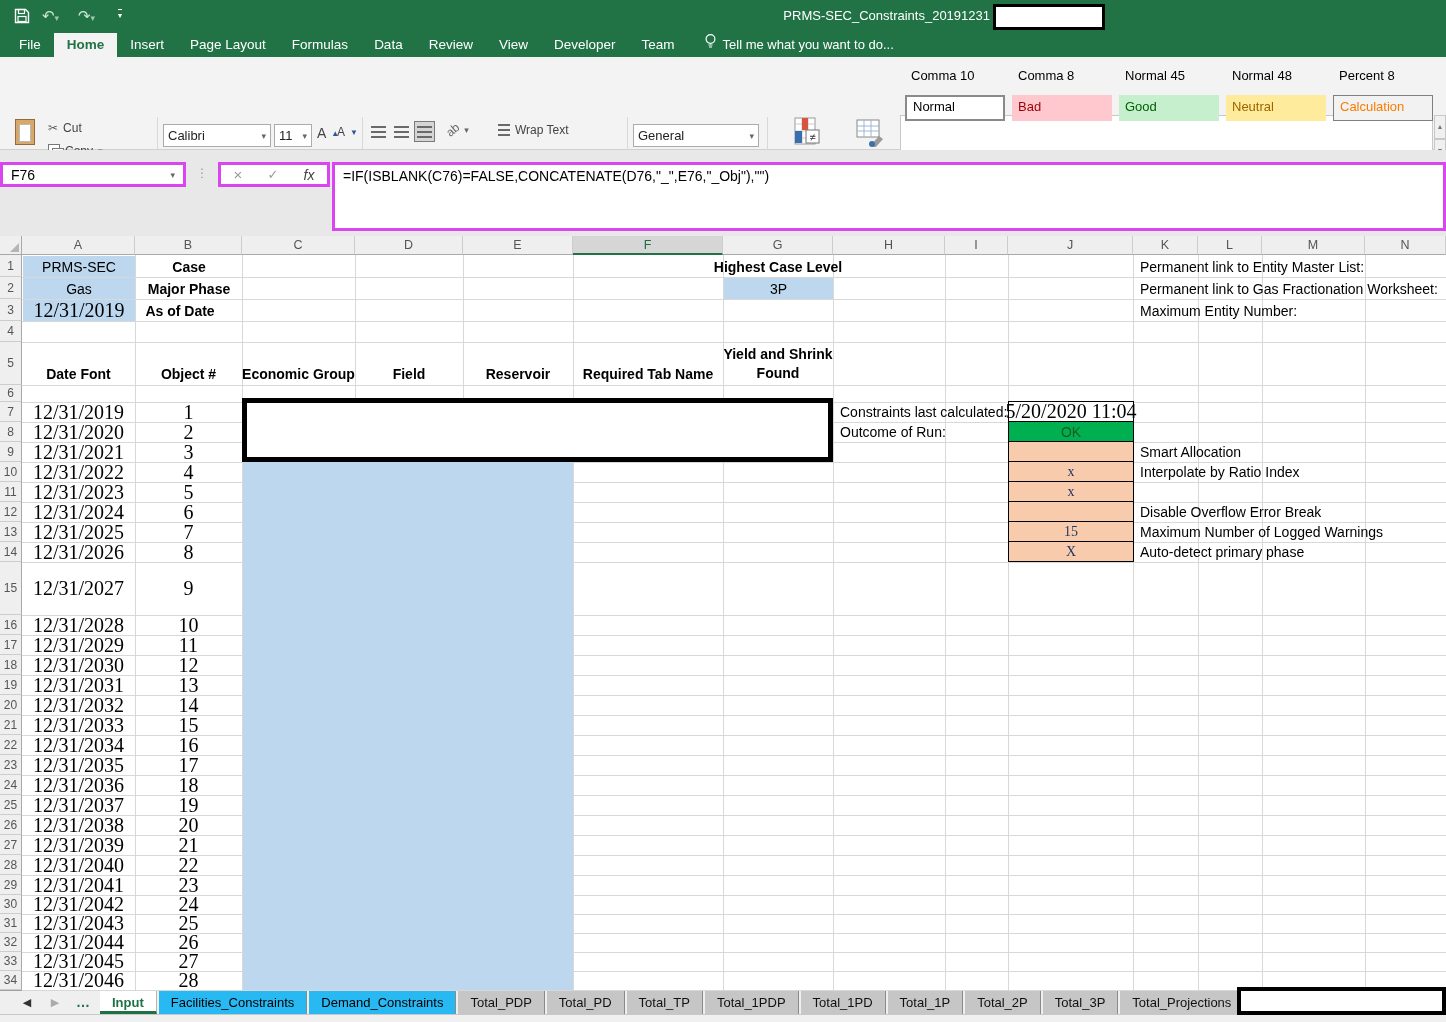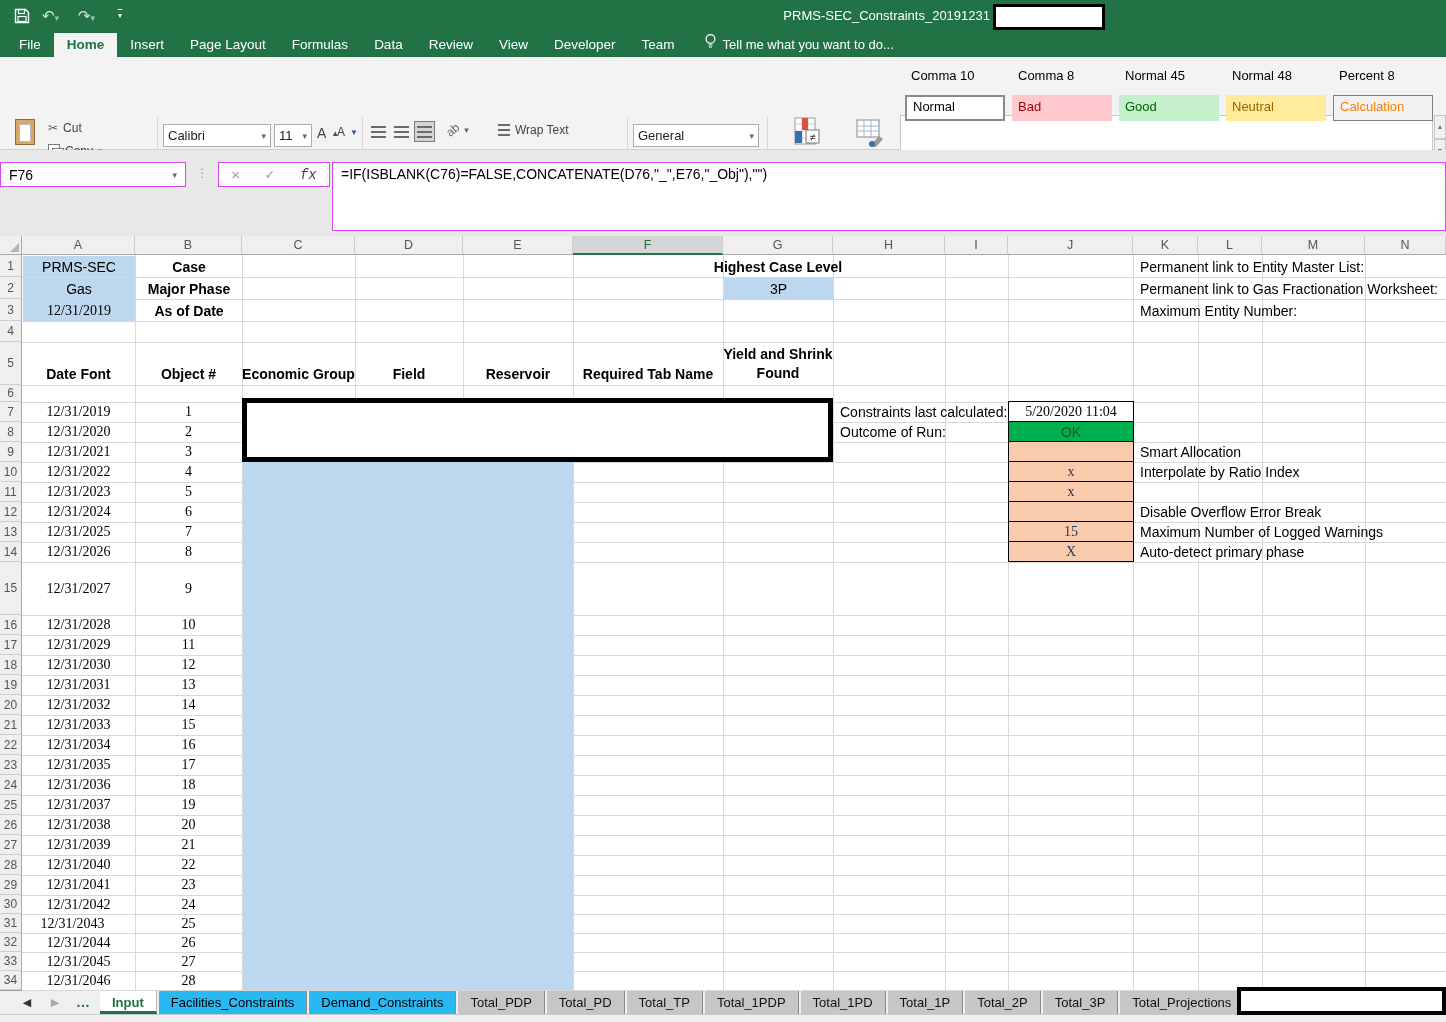--- a/index.html
+++ b/index.html
@@ -31,33 +31,33 @@
   .copyicon{position:relative;width:10px;height:12px;border:1px solid #777;background:#fff;}
   .copyicon:after{content:"";position:absolute;left:3px;top:3px;width:10px;height:12px;border:1px solid #777;background:#fff;}
   .sqicon{width:13px;height:13px;border:1px dashed #888;}
   .colorbar{display:inline-block;width:14px;height:4px;}
   
   .gallery{left:900px;top:58px;width:533px;height:72px;background:#fff;border:1px solid #c8c8c8;}
   .stylecell{font-size:13px;line-height:24px;padding-left:6px;white-space:nowrap;overflow:hidden;z-index:3;}
   .galbtn{left:1434px;width:12px;height:24px;background:#f0f0f0;border:1px solid #c8c8c8;font-size:7px;color:#777;text-align:center;line-height:22px;}
   
   .fbar{left:0;top:150px;width:1446px;height:86px;background:#e8e8e8;}
-  .whitebox{background:#fff;border:1px solid #d946ef;}
-  .fxtxt{font-style:italic;font-family:Liberation Mono, monospace;font-size:14px;color:#444;}
+  .whitebox{background:#fff;border:3px solid #d946ef;}
+  .fxtxt{font-style:italic;font-family:Liberation Sans, sans-serif;font-size:14px;color:#444;}
   .formulatxt{font-size:14px;color:#000;padding:3px 8px;white-space:nowrap;}
   
   .colhead{top:236px;height:19px;background:#efefef;border-right:1px solid #cdcdcd;border-bottom:1px solid #a9a9a9;color:#555;font-size:12.5px;display:flex;align-items:center;justify-content:center;}
   .colhead.sel{background:#d6d6d6;color:#1d6f42;border-bottom:2px solid #217346;}
   .rowhead{left:0;width:22px;background:#efefef;border-right:1px solid #a9a9a9;border-bottom:1px solid #cdcdcd;color:#555;font-size:12px;display:flex;align-items:center;justify-content:center;}
   .vline{background:#d8d8d8;width:1px;z-index:1;}
   .hline{background:#d8d8d8;height:1px;z-index:1;}
   .cell{display:flex;align-items:center;justify-content:center;font-size:14px;color:#000;white-space:nowrap;z-index:2;}
   .left{justify-content:flex-start;padding-left:4px;}
   .bottom{align-items:flex-end;padding-bottom:3px;}
-  .serif{font-family:"Liberation Serif",serif;font-size:14px;}
+  .serif{font-family:"Liberation Serif",serif;font-size:20px;}
   .bold{font-weight:bold;}
   .bluefill{background:#BDD7EE;}
   .wrap{white-space:normal;text-align:center;line-height:19px;}
   .fillblue{background:#BDD7EE;z-index:4;}
   .optcell{display:flex;align-items:center;justify-content:center;background:#F8CBAD;border:1px solid #000;font-family:"Liberation Serif",serif;font-size:14px;color:#1F3864;z-index:6;}
   .jbox{z-index:6;}
   .redact{background:#fff;border:4px solid #000;z-index:60;}
   
   .tabbar{left:0;top:990px;width:1446px;height:24px;background:#efefef;border-top:1px solid #a0a0a0;}
   .navico{font-size:11px;line-height:23px;text-align:center;}
@@ -262,21 +262,21 @@
 
   <div class="abs" style="left:0;top:236px;width:22px;height:19px;background:#efefef;border-right:1px solid #a9a9a9;border-bottom:1px solid #a9a9a9;">
     <span class="abs tri" style="right:2px;bottom:2px;"></span>
   </div>
 
   <div class="abs cell bluefill" style="left:23px;top:256px;width:112px;height:21px;">PRMS-SEC</div>
   <div class="abs cell bluefill" style="left:23px;top:278px;width:112px;height:21px;">Gas</div>
   <div class="abs cell bluefill serif" style="left:23px;top:300px;width:112px;height:21px;">12/31/2019</div>
   <div class="abs cell bold" style="left:136px;top:256px;width:106px;height:21px;">Case</div>
   <div class="abs cell bold" style="left:136px;top:278px;width:106px;height:21px;">Major Phase</div>
-  <div class="abs cell bold" style="left:136px;top:300px;width:106px;height:21px;">As of  Date</div>
+  <div class="abs cell bold" style="left:127px;top:300px;width:106px;height:21px;">As of  Date</div>
   <div class="abs cell bold" style="left:693px;top:256px;width:170px;height:21px;">Highest Case Level</div>
   <div class="abs cell bluefill" style="left:724px;top:278px;width:109px;height:21px;">3P</div>
   <div class="abs cell left" style="left:1136px;top:256px;width:310px;height:21px;">Permanent link to Entity Master List:</div>
   <div class="abs cell left" style="left:1136px;top:278px;width:310px;height:21px;">Permanent link to Gas Fractionation Worksheet:</div>
   <div class="abs cell left" style="left:1136px;top:300px;width:310px;height:21px;">Maximum Entity Number:</div>
 
   <div class="abs cell left" style="left:836px;top:402px;width:172px;height:20px;">Constraints last calculated:</div>
   <div class="abs cell serif jbox" style="left:1008px;top:401px;width:126px;height:21px;background:#fff;border:1px solid #000;">5/20/2020 11:04</div>
   <div class="abs cell left" style="left:836px;top:422px;width:172px;height:20px;">Outcome of Run:</div>
   <div class="abs cell jbox" style="left:1008px;top:421px;width:126px;height:21px;background:#00B050;border:1px solid #000;color:#1c5b1c;">OK</div>
@@ -445,21 +445,21 @@
     <div class="abs cell serif" style="left: 22px; top: 815px; width: 113px; height: 20px;">12/31/2038</div>
     <div class="abs cell serif" style="left: 135px; top: 815px; width: 107px; height: 20px;">20</div>
     <div class="abs cell serif" style="left: 22px; top: 835px; width: 113px; height: 20px;">12/31/2039</div>
     <div class="abs cell serif" style="left: 135px; top: 835px; width: 107px; height: 20px;">21</div>
     <div class="abs cell serif" style="left: 22px; top: 855px; width: 113px; height: 20px;">12/31/2040</div>
     <div class="abs cell serif" style="left: 135px; top: 855px; width: 107px; height: 20px;">22</div>
     <div class="abs cell serif" style="left: 22px; top: 875px; width: 113px; height: 20px;">12/31/2041</div>
     <div class="abs cell serif" style="left: 135px; top: 875px; width: 107px; height: 20px;">23</div>
     <div class="abs cell serif" style="left: 22px; top: 895px; width: 113px; height: 19px;">12/31/2042</div>
     <div class="abs cell serif" style="left: 135px; top: 895px; width: 107px; height: 19px;">24</div>
-    <div class="abs cell serif" style="left: 16px; top: 914px; width: 113px; height: 19px;">12/31/2043</div>
+    <div class="abs cell serif" style="left: 22px; top: 914px; width: 113px; height: 19px;">12/31/2043</div>
     <div class="abs cell serif" style="left: 135px; top: 914px; width: 107px; height: 19px;">25</div>
     <div class="abs cell serif" style="left: 22px; top: 933px; width: 113px; height: 19px;">12/31/2044</div>
     <div class="abs cell serif" style="left: 135px; top: 933px; width: 107px; height: 19px;">26</div>
     <div class="abs cell serif" style="left: 22px; top: 952px; width: 113px; height: 19px;">12/31/2045</div>
     <div class="abs cell serif" style="left: 135px; top: 952px; width: 107px; height: 19px;">27</div>
     <div class="abs cell serif" style="left: 22px; top: 971px; width: 113px; height: 19px;">12/31/2046</div>
     <div class="abs cell serif" style="left: 135px; top: 971px; width: 107px; height: 19px;">28</div>
     <div class="abs fillblue" style="left: 243px; top: 462px; width: 330px; height: 528px;"></div>
     <div class="abs optcell" style="left: 1008px; top: 441px; width: 126px; height: 21px;"></div>
     <div class="abs cell left" style="left: 1136px; top: 442px; width: 310px; height: 20px;">Smart Allocation</div>

